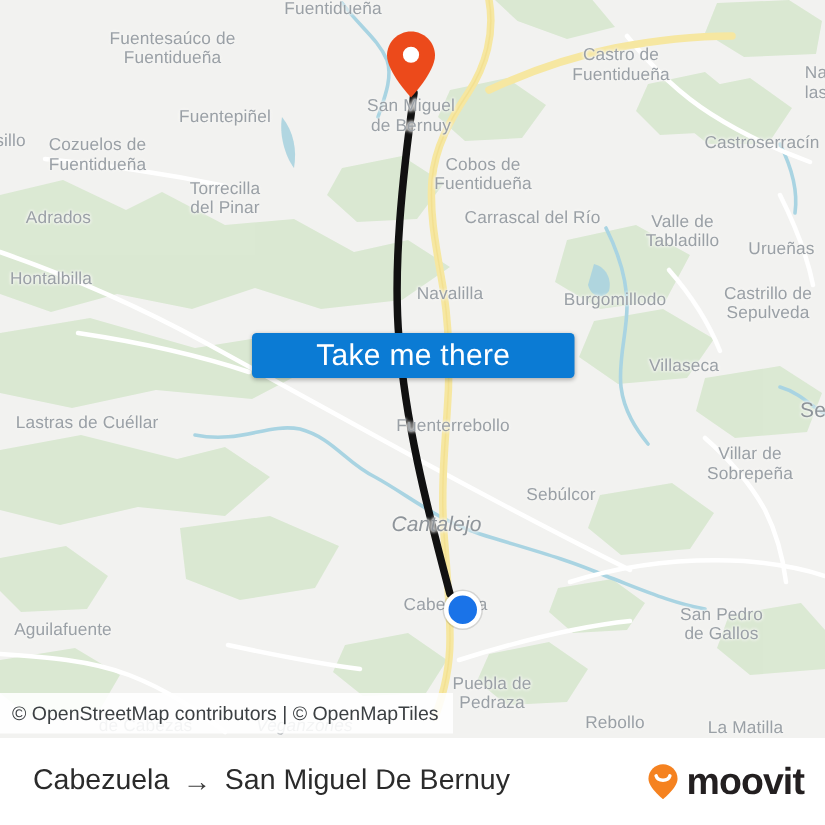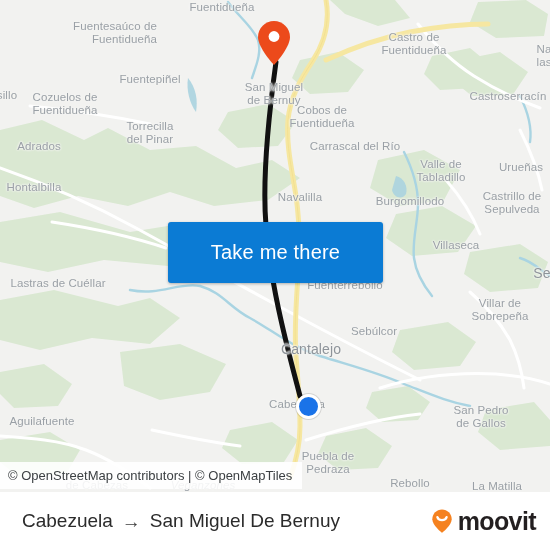--- a/index.html
+++ b/index.html
@@ -48,21 +48,21 @@
 
   
   #dest-pin{
     position:absolute;left:274px;top:64px;
     width:34px;height:46px;margin-left:-17px;margin-top:-44px;
   }
 
   
   #take-me-there{
     position:absolute;left:168px;top:222px;
-    width:215px;height:61px;
+    width:215px;height:30px;
     background:#0b7bd4;
     color:#ffffff;
     border:none;
     border-radius:3px;
     font-family:"Liberation Sans", sans-serif;
     font-size:20px;
     letter-spacing:.2px;
     cursor:pointer;
     box-shadow:0 1px 3px rgba(0,0,0,.28);
   }
@@ -181,55 +181,55 @@
                  C300 444 296 462 290 478" fill="none"></path>
       </g>
     </svg>
 
     <svg id="route" viewBox="0 0 550 492" preserveAspectRatio="none">
       <path d="M276 62 C268 120 262 178 266 226 C270 280 284 336 300 396" fill="none" stroke="#111111" stroke-width="5" stroke-linecap="round"></path>
     </svg>
 
     <div id="labels-layer">
         <div class="place" style="left: 222px; top: 7px;">Fuentidueña</div>
-        <div class="place" style="left: 115px; top: 33px; text-align: right;">Fuentesaúco de
+        <div class="place" style="left: 115px; top: 33px;">Fuentesaúco de
 Fuentidueña</div>
         <div class="place" style="left: 414px; top: 44px;">Castro de
 Fuentidueña</div>
         <div class="place" style="left: 150px; top: 79px;">Fuentepiñel</div>
         <div class="place" style="left: 490px; top: 96px; padding-left: 36px;">Castroserracín</div>
         <div class="place" style="left: 7px; top: 95px;">sillo</div>
         <div class="place" style="left: 65px; top: 104px;">Cozuelos de
 Fuentidueña</div>
-        <div class="place" style="left: 274px; top: 94px;">San Miguel
+        <div class="place" style="left: 274px; top: 78px;">San Miguel
 de Bernuy</div>
         <div class="place" style="left: 322px; top: 117px;">Cobos de
 Fuentidueña</div>
         <div class="place" style="left: 150px; top: 133px;">Torrecilla
 del Pinar</div>
         <div class="place" style="left: 355px; top: 146px;">Carrascal del Río</div>
         <div class="place" style="left: 544px; top: 56px;">Na
 las</div>
         <div class="place" style="left: 39px; top: 146px;">Adrados</div>
-        <div class="place" style="left: 441px; top: 155px; margin-top: 16px;">Valle de
+        <div class="place" style="left: 455px; top: 155px;">Valle de
 Tabladillo</div>
         <div class="place" style="left: 521px; top: 167px;">Urueñas</div>
         <div class="place" style="left: 34px; top: 187px;">Hontalbilla</div>
         <div class="place" style="left: 300px; top: 197px;">Navalilla</div>
         <div class="place" style="left: 370px; top: 201px; margin-left: 40px;">Burgomillodo</div>
         <div class="place" style="left: 512px; top: 203px;">Castrillo de
 Sepulveda</div>
         <div class="place" style="left: 456px; top: 245px;">Villaseca</div>
         <div class="place" style="left: 58px; top: 283px;">Lastras de Cuéllar</div>
-        <div class="place" style="left: 302px; top: 285px; margin-left: 43px;">Fuenterrebollo</div>
+        <div class="place" style="left: 302px; top: 285px;">Fuenterrebollo</div>
         <div class="place big" style="left: 542px; top: 273px;">Se</div>
         <div class="place" style="left: 500px; top: 310px;">Villar de
 Sobrepeña</div>
         <div class="place" style="left: 374px; top: 331px;">Sebúlcor</div>
-        <div class="place big" style="left: 311px; top: 349px;">Cantalejo</div>
+        <div class="place big" style="left: 291px; top: 349px; font-style: italic;">Cantalejo</div>
         <div class="place" style="left: 297px; top: 404px;">Cabezuela</div>
         <div class="place" style="left: 481px; top: 417px;">San Pedro
 de Gallos</div>
         <div class="place" style="left: 42px; top: 421px;">Aguilafuente</div>
         <div class="place" style="left: 328px; top: 463px;">Puebla de
 Pedraza</div>
         <div class="place" style="left: 410px; top: 483px;">Rebollo</div>
         <div class="place" style="left: 497px; top: 486px;">La Matilla</div>
         <div class="place" style="left: 97px; top: 485px;">de Cabezas</div>
         <div class="place" style="left: 203px; top: 485px; font-style: italic;">Veganzones</div>

